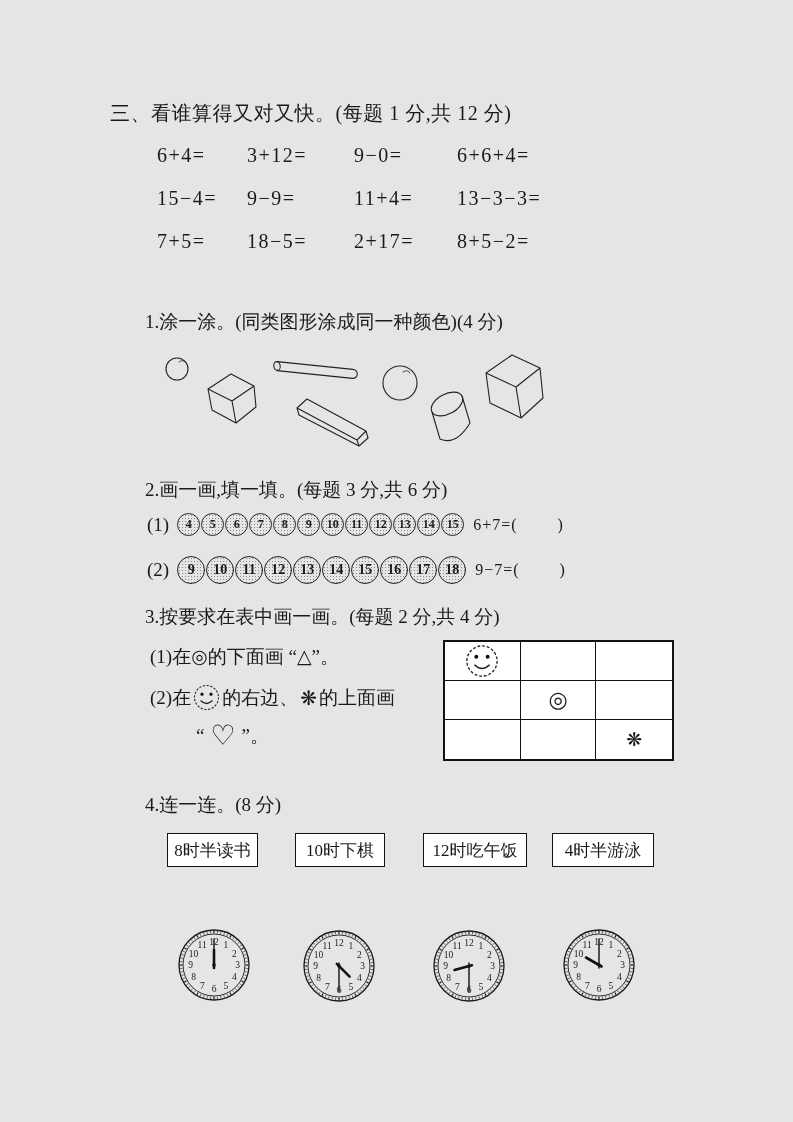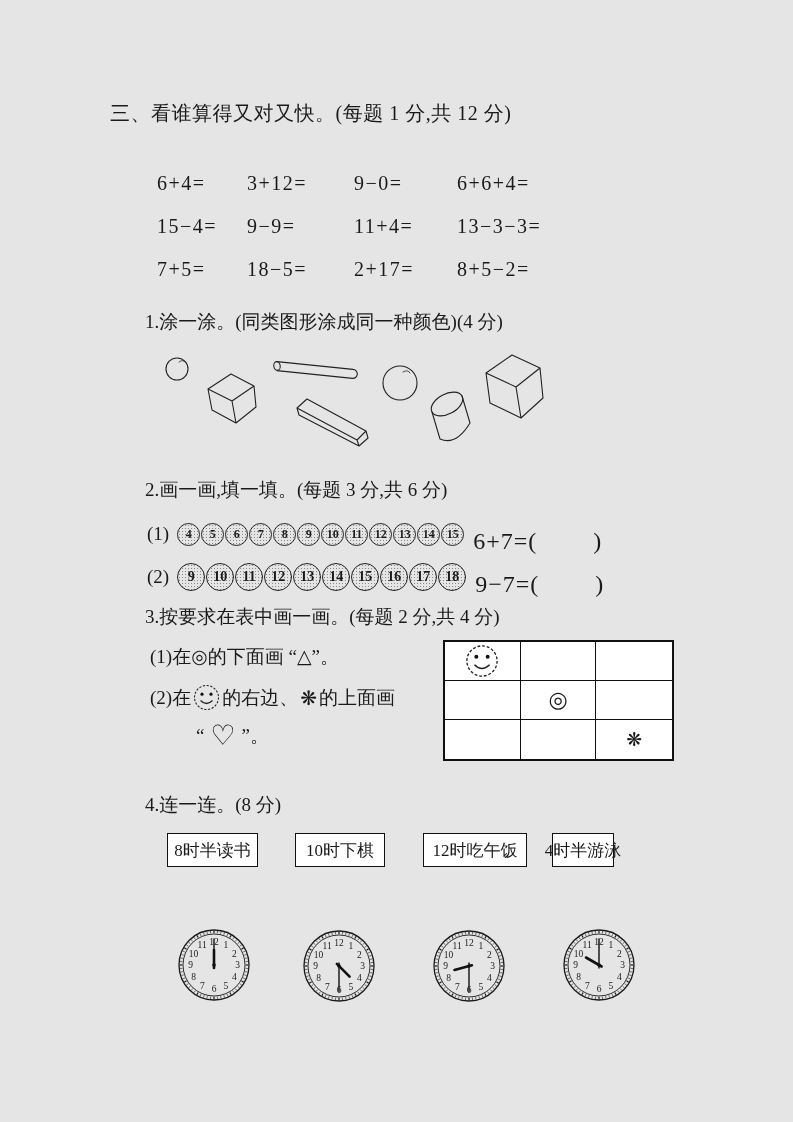--- a/index.html
+++ b/index.html
@@ -4,37 +4,37 @@
 <style>
   html,body{margin:0;padding:0;background:#ffffff;}
   .page{
     position:relative;width:793px;height:1122px;background:#e5e5e5;overflow:hidden;
     font-family:"Liberation Serif","DejaVu Serif","DejaVu Sans",serif;color:#1a1a1a;
   }
   .abs{position:absolute;}
   .h-sec{font-size:20px;letter-spacing:.5px;white-space:nowrap;}
   .h-item{font-size:19px;white-space:nowrap;}
   .instr{font-size:19px;white-space:nowrap;display:flex;align-items:center;}
-  .calc-row{position:absolute;left:157px;display:flex;font-size:20px;margin-top:28px;}
+  .calc-row{position:absolute;left:157px;display:flex;font-size:20px;}
   .calc{display:inline-block;letter-spacing:1.5px;white-space:nowrap;}
   .calc.c1{width:90px;} .calc.c2{width:107px;} .calc.c3{width:103px;} .calc.c4{width:120px;}
   .shapes, .clock{position:absolute;}
   .num-row{position:absolute;display:flex;align-items:center;}
   .prefix{font-size:19px;margin-right:8px;}
   .circles{display:flex;align-items:center;}
   .numcircle{
     border:1px solid #222;border-radius:50%;
     background-image:radial-gradient(#8a8a8a .55px,transparent .7px);
     background-size:3px 3px;
     display:flex;align-items:center;justify-content:center;
     box-sizing:border-box;margin-right:1px;font-weight:bold;
   }
   .c-sm .numcircle{width:23px;height:23px;font-size:12px;}
   .c-lg .numcircle{width:28px;height:28px;font-size:14px;}
-  .eq{font-size:24px;letter-spacing:1px;margin-left:8px;white-space:pre;margin-top:15px;}
+  .eq{font-size:16px;letter-spacing:1px;margin-left:8px;white-space:pre;}
   .eq.blank{margin-left:0;}
   .grid-table{
     position:absolute;width:227px;height:117px;border:2px solid #111;
     display:grid;grid-template-columns:repeat(3,1fr);grid-template-rows:repeat(3,1fr);
     background:#fff;box-sizing:content-box;
   }
   .grid-table .cell{border-right:1px solid #111;border-bottom:1px solid #111;
     display:flex;align-items:center;justify-content:center;}
   .grid-table .cell:nth-child(3n){border-right:none;}
   .grid-table .cell:nth-child(n+7){border-bottom:none;}
@@ -192,21 +192,21 @@
     <div class="cell">
       <span class="sym sym-flower">❋</span>
     </div>
   </div>
 
   <div class="abs h-item" style="left:145px;top:792px">4.连一连。(8 分)</div>
 
   <div class="match-box" style="left:167px;width:91px">8时半读书</div>
   <div class="match-box" style="left:295px;width:90px">10时下棋</div>
   <div class="match-box" style="left:423px;width:104px">12时吃午饭</div>
-  <div class="match-box" style="left:552px;width:62px">4时半游泳</div>
+  <div class="match-box" style="left:552px;width:102px">4时半游泳</div>
 
   <svg class="clock" style="left:174px;top:925px" width="80" height="80" viewBox="0 0 80 80">
       <circle cx="40" cy="40" r="35" fill="none" stroke="#1a1a1a" stroke-width="1.3"></circle>
       <circle cx="40" cy="40" r="31" fill="none" stroke="#1a1a1a" stroke-width="0.9"></circle>
       <line x1="40" y1="8.3" x2="40" y2="5.700000000000003" stroke="#1a1a1a" stroke-width="1.2"></line>
       <line x1="43.31355228558461" y1="8.473655916825738" x2="43.585326290080516" y2="5.88789898886823" stroke="#1a1a1a" stroke-width="0.6"></line>
       <line x1="46.59080059892297" y1="8.992721056738361" x2="47.131370995049146" y2="6.449537294830471" stroke="#1a1a1a" stroke-width="0.6"></line>
       <line x1="49.79583872168583" y1="9.851508433443634" x2="50.5992829070607" y2="7.37876149107624" stroke="#1a1a1a" stroke-width="0.6"></line>
       <line x1="52.89355158550286" y1="11.040608992729553" x2="53.951066857499946" y2="8.665390802858791" stroke="#1a1a1a" stroke-width="0.6"></line>
       <line x1="55.849999999999994" y1="12.546994700033295" x2="57.14999999999999" y2="10.295328650193756" stroke="#1a1a1a" stroke-width="1.2"></line>

